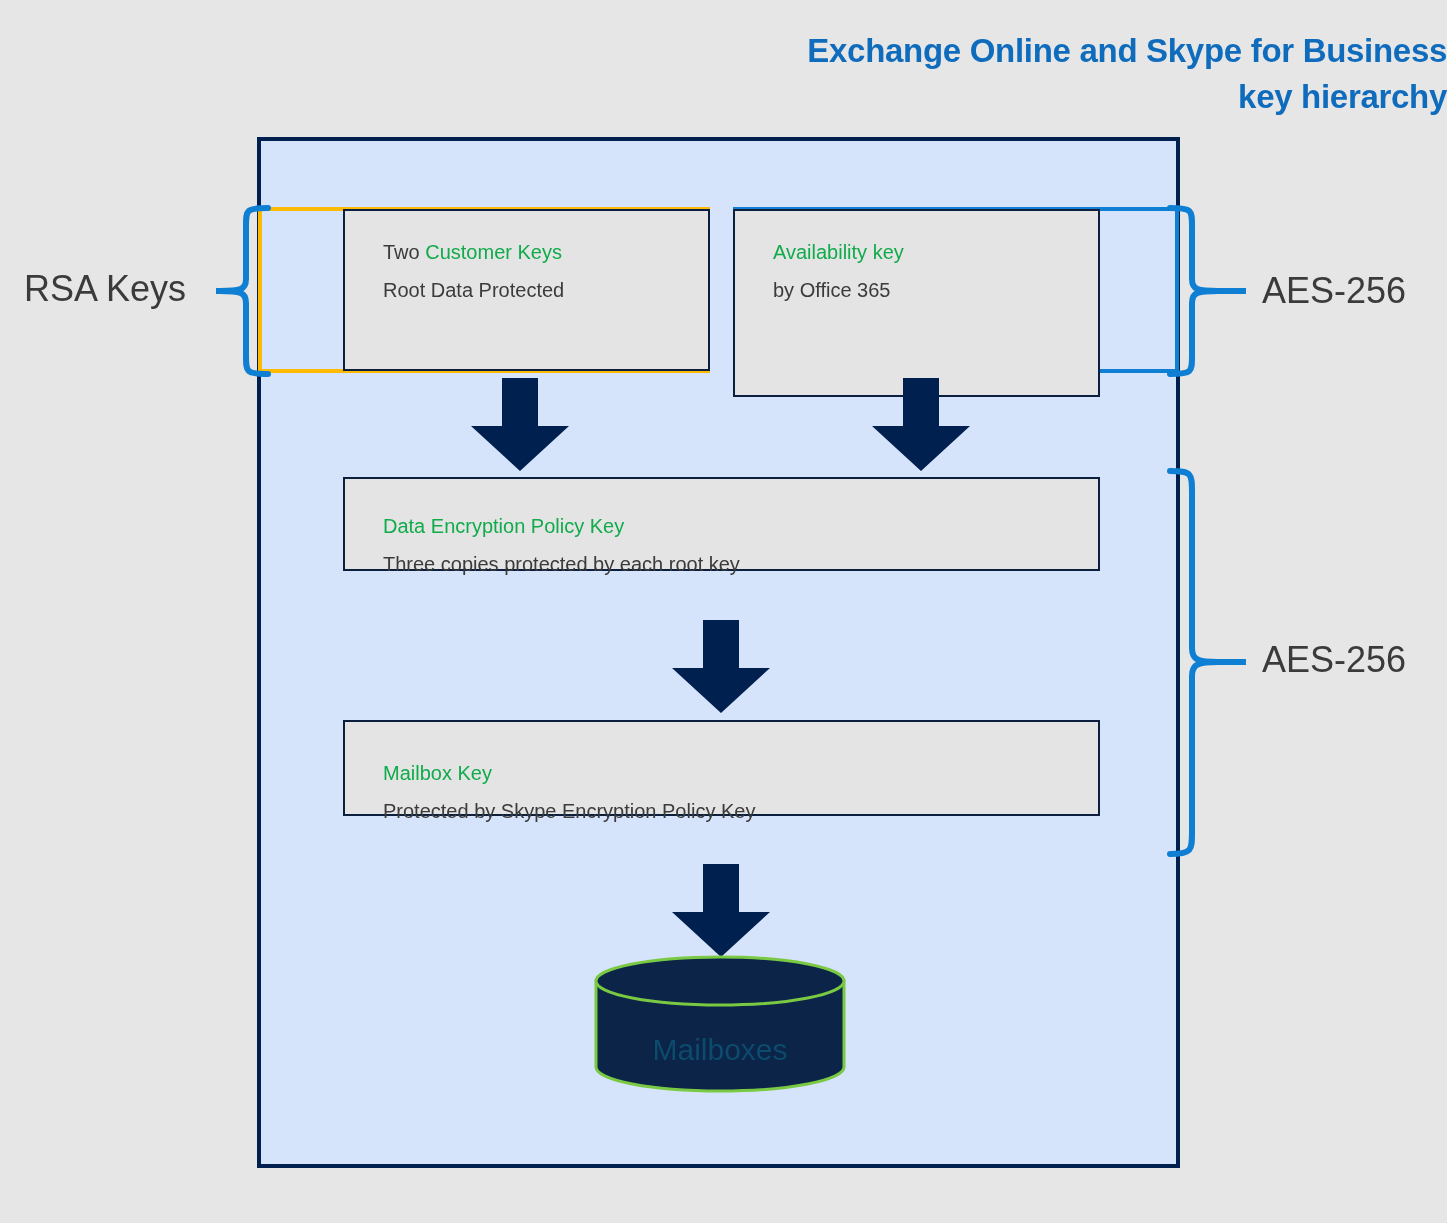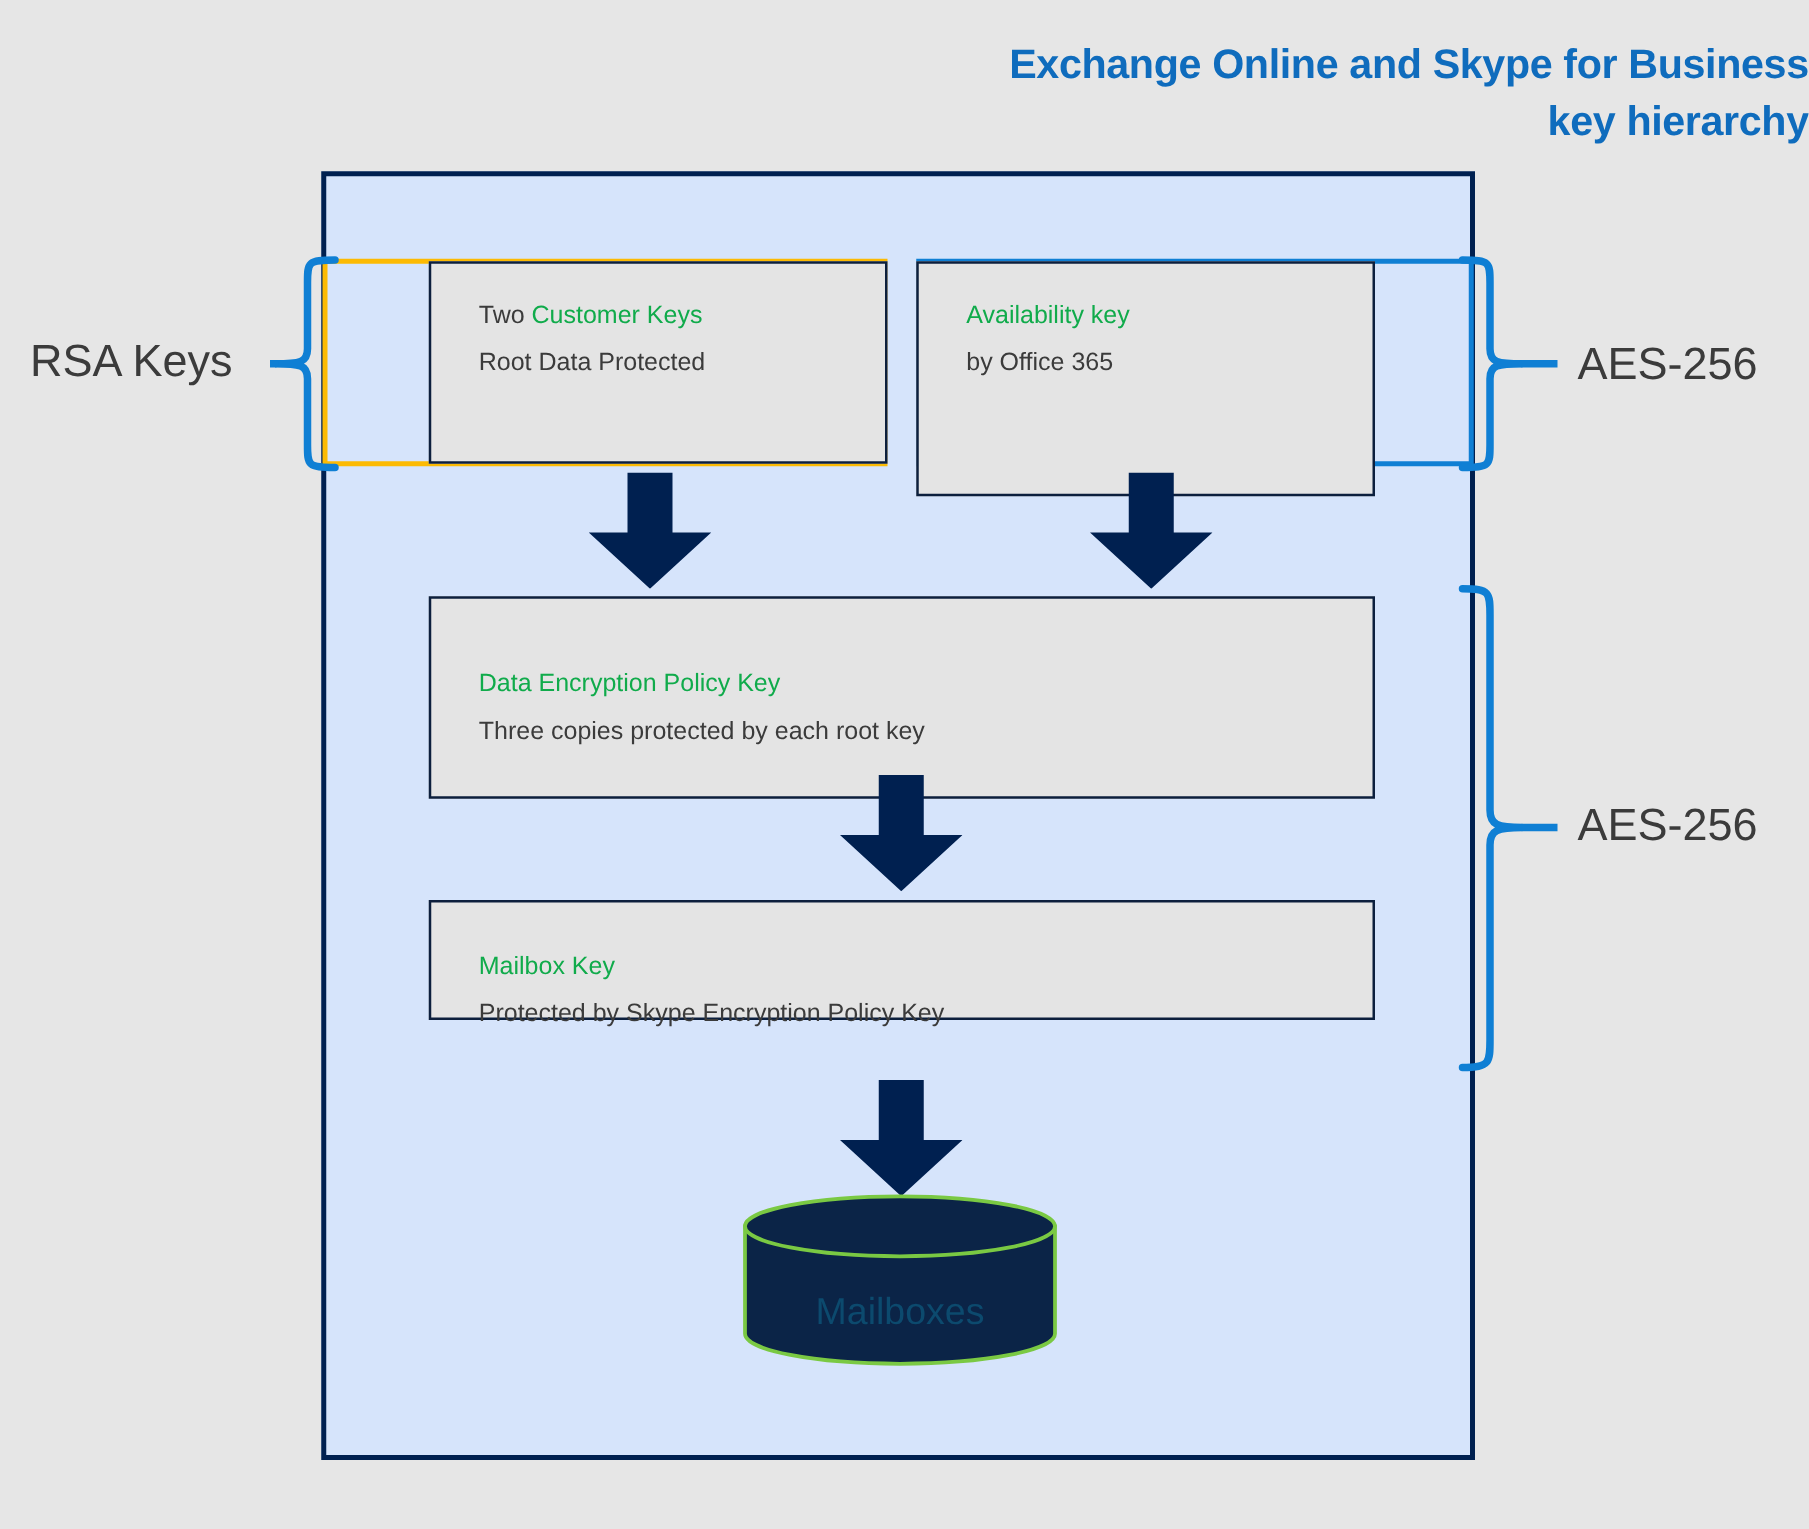--- a/index.html
+++ b/index.html
@@ -122,21 +122,21 @@
   <div class="keybox" style="left:343px; top:209px; width:367px; height:162px;">
     <div class="ln"><span>Two </span><span class="hl">Customer Keys</span></div>
     <div class="ln">Root Data Protected</div>
   </div>
 
   <div class="keybox" style="left:733px; top:209px; width:367px; height:188px;">
     <div class="ln hl">Availability key</div>
     <div class="ln">by Office 365</div>
   </div>
 
-  <div class="keybox" style="left:343px; top:477px; width:757px; height:162px; padding-top:49px;">
+  <div class="keybox" style="left:343px; top:477px; width:757px; height:94px; padding-top:28px;">
     <div class="ln hl">Data Encryption Policy Key</div>
     <div class="ln">Three copies protected by each root key</div>
   </div>
 
   <div class="keybox" style="left:343px; top:720px; width:757px; height:96px; padding-top:32px;">
     <div class="ln hl">Mailbox Key</div>
     <div class="ln">Protected by Skype Encryption Policy Key</div>
   </div>
 
   <div class="arrow" style="left:471px; top:378px;">

